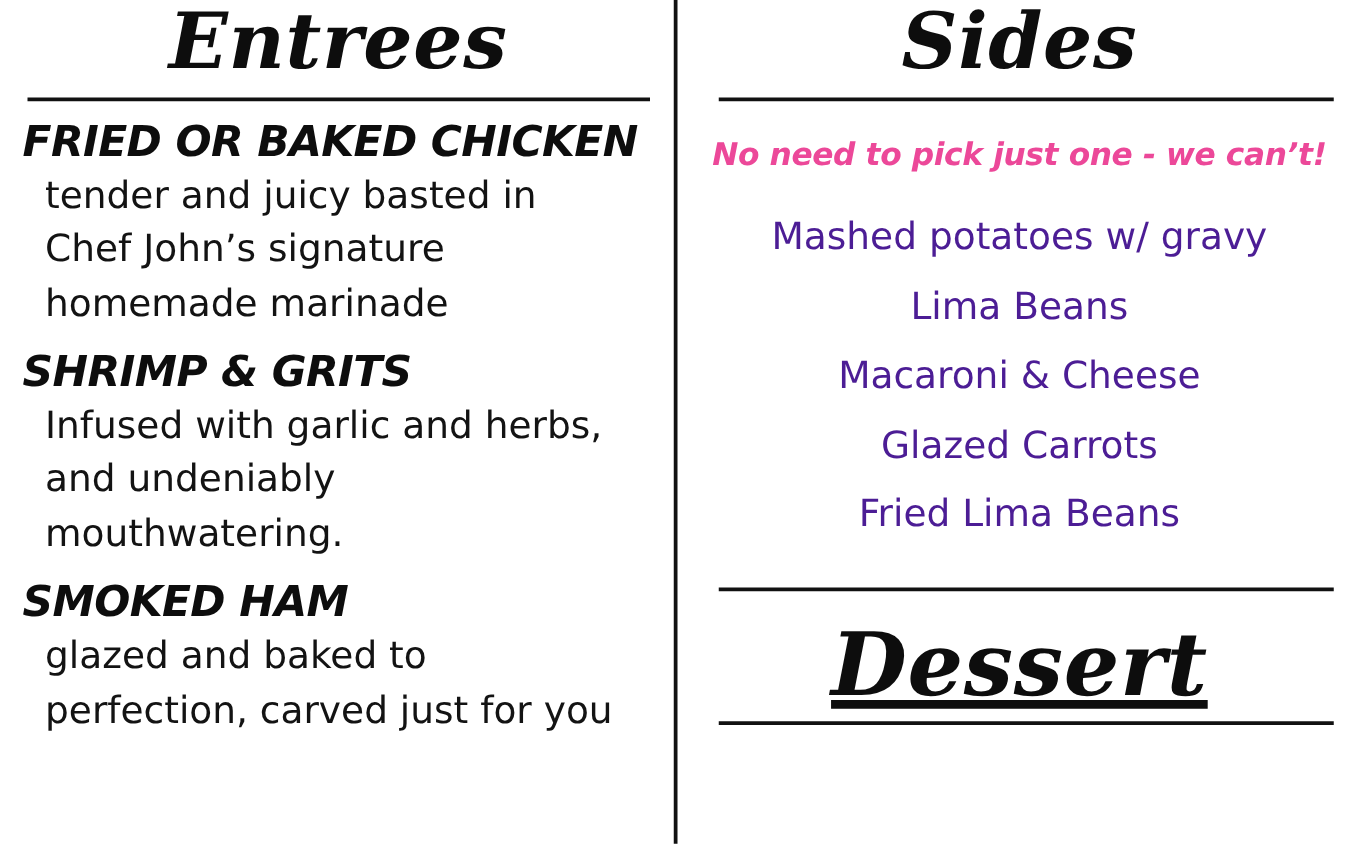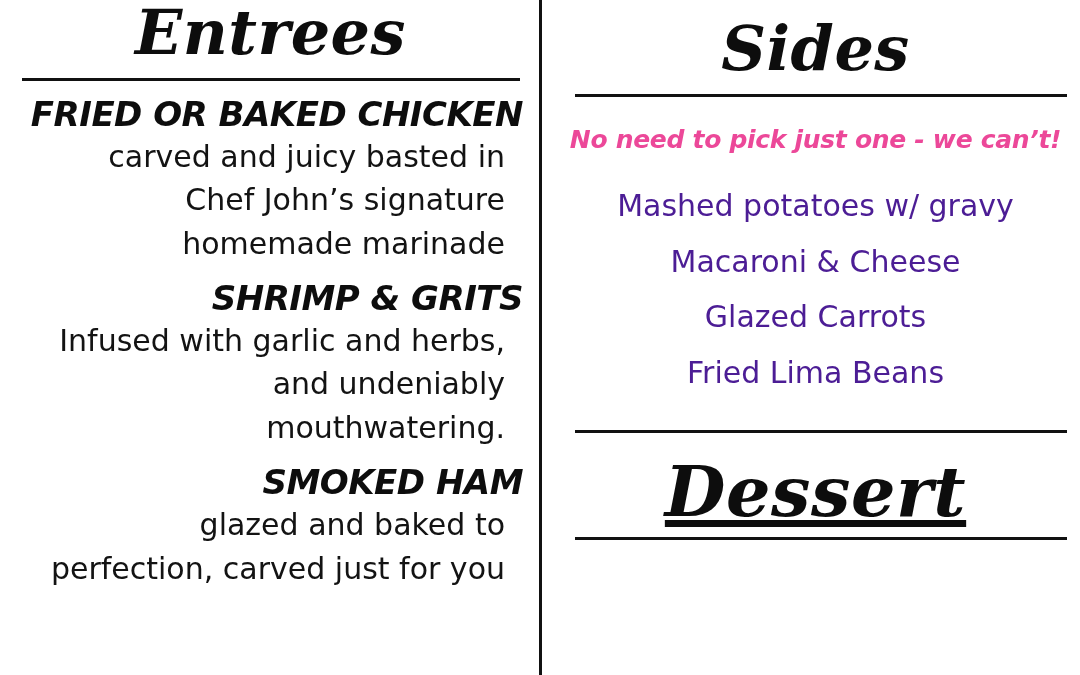--- a/index.html
+++ b/index.html
@@ -56,21 +56,21 @@
     color: #0d0d0d;
   }
 
   .title-entrees {
     font-size: 62px;
     padding-top: 2px;
   }
 
   .title-sides {
     font-size: 62px;
-    padding-top: 18px;
+    padding-top: 2px;
   }
 
   .title-dessert {
     font-size: 70px;
     padding-top: 24px;
     text-decoration: underline;
   }
 
   .rule {
     height: 3px;
@@ -78,21 +78,21 @@
     margin: 10px 0 0 0;
   }
 
   .rule-entrees { width: 498px; margin-left: 4px; margin-top: 14px; }
   .rule-sides   { width: 492px; margin-left: 6px; margin-top: 14px; }
   .rule-dessert-top { width: 492px; margin-left: 6px; margin-top: 8px; }
   .rule-dessert-bottom { width: 492px; margin-left: 6px; margin-top: 10px; }
 
   
   .entree {
-    text-align: right;
+    text-align: left;
     margin-top: 16px;
   }
 
   .entree-name {
     font-family: "DejaVu Sans", sans-serif;
     font-weight: 700;
     font-style: italic;
     font-size: 34px;
     letter-spacing: -0.5px;
     line-height: 1.05;
@@ -149,21 +149,21 @@
   <div class="divider-vertical"></div>
 
   <div class="column column-left">
 
     <div class="section-title title-entrees">Entrees</div>
 
     <div class="rule rule-entrees"></div>
 
     <div class="entree">
       <div class="entree-name">FRIED OR BAKED CHICKEN</div>
-      <div class="entree-desc">carved and juicy basted in Chef John’s signature homemade marinade</div>
+      <div class="entree-desc">tender and juicy basted in Chef John’s signature homemade marinade</div>
     </div>
 
     <div class="entree">
       <div class="entree-name">SHRIMP &amp; GRITS</div>
       <div class="entree-desc">Infused with garlic and herbs, and undeniably mouthwatering.</div>
     </div>
 
     <div class="entree">
       <div class="entree-name">SMOKED HAM</div>
       <div class="entree-desc">glazed and baked to perfection, carved just for you</div>
@@ -174,20 +174,21 @@
   <div class="column column-right">
 
     <div class="section-title title-sides">Sides</div>
 
     <div class="rule rule-sides"></div>
 
     <div class="sides-note">No need to pick just one - we can’t!</div>
 
     <ul class="sides-list">
       <li>Mashed potatoes w/ gravy</li>
+      <li>Lima Beans</li>
       <li>Macaroni &amp; Cheese</li>
       <li>Glazed Carrots</li>
       <li>Fried Lima Beans</li>
     </ul>
 
     <div class="dessert-block">
       <div class="rule rule-dessert-top"></div>
       <div class="section-title title-dessert">Dessert</div>
       <div class="rule rule-dessert-bottom"></div>
     </div>

